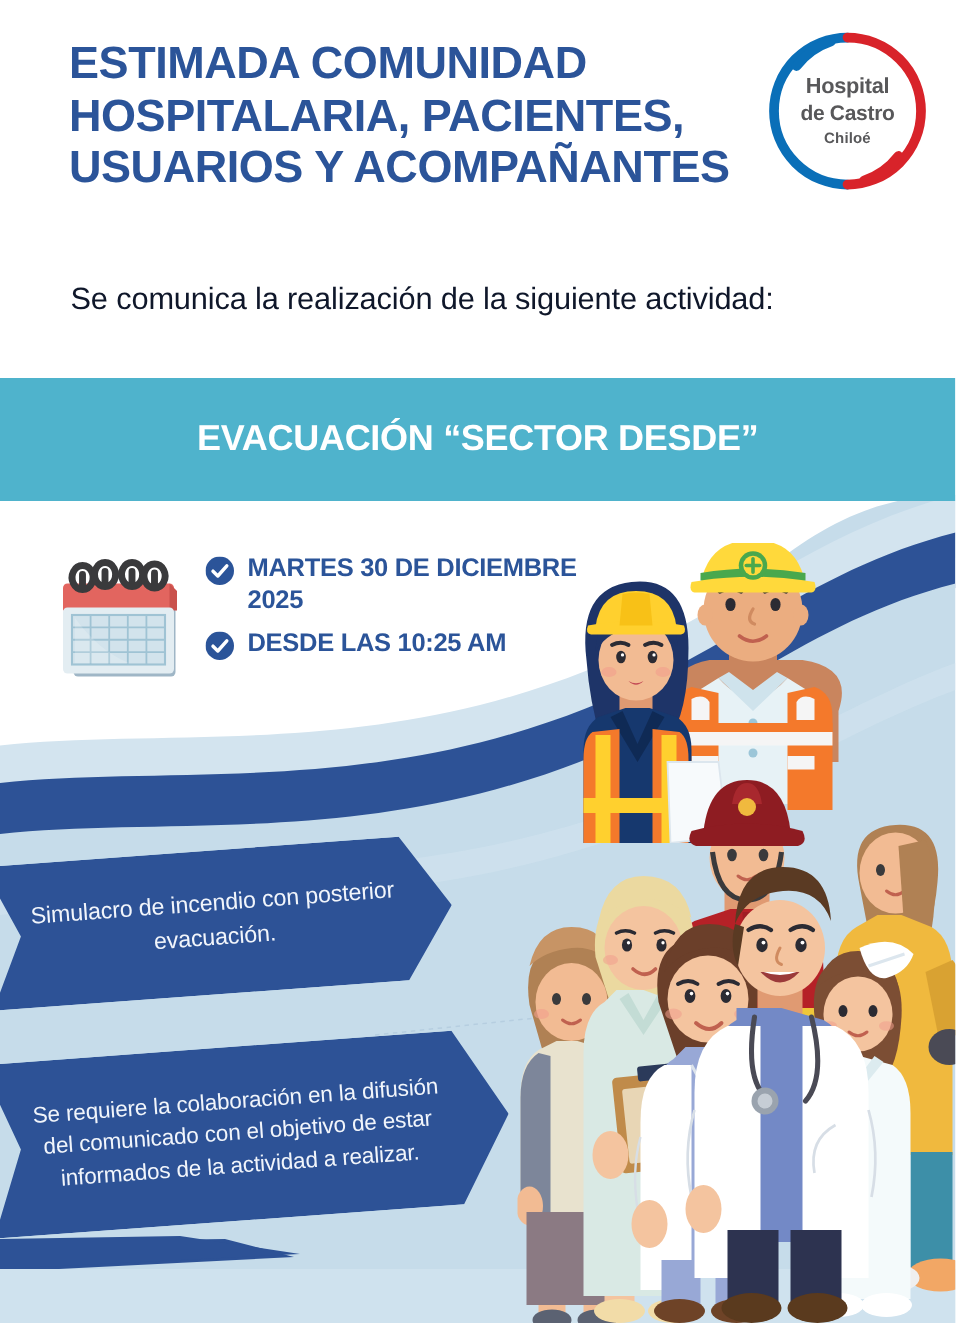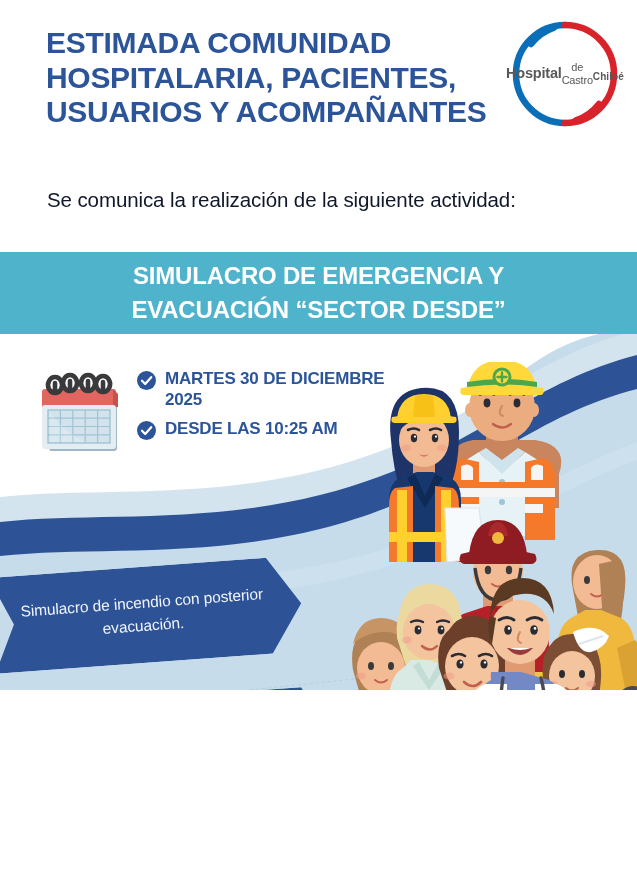--- a/index.html
+++ b/index.html
@@ -2,40 +2,40 @@
 <html><head>
 <meta charset="utf-8">
 <style>
   * { margin:0; padding:0; box-sizing:border-box; }
   html,body { background:#ffffff; }
   body {
     width:637px; height:882px;
     font-family:"Liberation Sans", sans-serif;
     overflow:hidden; position:relative;
   }
-  .poster { position:absolute; inset:0; width:637px; height:690px; overflow:hidden; background:#ffffff; }
+  .poster { position:absolute; inset:0; width:637px; height:882px; overflow:hidden; background:#ffffff; }
 
   
   .bg-waves { position:absolute; left:0; top:0; width:637px; height:882px; z-index:0; }
 
   
   .header { position:absolute; left:0; top:0; width:637px; height:252px; z-index:5; }
   .headline {
     position:absolute; left:46px; top:26px; width:460px;
     color:#2B5499; font-weight:bold; font-size:30px; line-height:1.15;
     letter-spacing:-0.3px;
   }
   .logo { position:absolute; left:509px; top:18px; width:112px; height:112px; }
   .logo-text {
     position:absolute; left:509px; top:18px; width:112px; height:112px;
-    display:flex; flex-direction:row; align-items:center; justify-content:center;
+    display:flex; flex-direction:column; align-items:center; justify-content:center;
     color:#58585A; text-align:center; pointer-events:none;
   }
   .logo-l1 { font-size:14.5px; font-weight:bold; line-height:1.18; letter-spacing:-0.2px; }
-  .logo-l2 { font-size:11px; font-weight:normal; line-height:1.18; letter-spacing:-0.2px; }
+  .logo-l2 { font-size:14px; font-weight:bold; line-height:1.18; letter-spacing:-0.2px; }
   .logo-l3 { font-size:10px; font-weight:bold; margin-top:4px; letter-spacing:0.1px; }
 
   .subhead {
     position:absolute; left:47px; top:183px; width:530px;
     color:#0f172a; font-size:20.5px; line-height:1.65; font-weight:normal;
     letter-spacing:-0.1px;
   }
 
   
   .teal-band {
@@ -125,21 +125,20 @@
     <div class="logo-text">
       <span class="logo-l1">Hospital</span>
       <span class="logo-l2">de Castro</span>
       <span class="logo-l3">Chiloé</span>
     </div>
 
     <div class="subhead">Se comunica la realización de la siguiente actividad:</div>
   </div>
 
   <div class="teal-band">
-    <span class="teal-line">SIMULACRO DE EMERGENCIA Y</span>
     <span class="teal-line">EVACUACIÓN “SECTOR DESDE”</span>
   </div>
 
   <div class="date-block">
 
     <svg class="cal-icon" viewBox="0 0 88 92">
 
       <rect x="11" y="28" width="68" height="56" rx="3" fill="#9FB6C6"></rect>
       <rect x="9" y="25" width="68" height="56" rx="3" fill="#BFD3DE"></rect>
 

